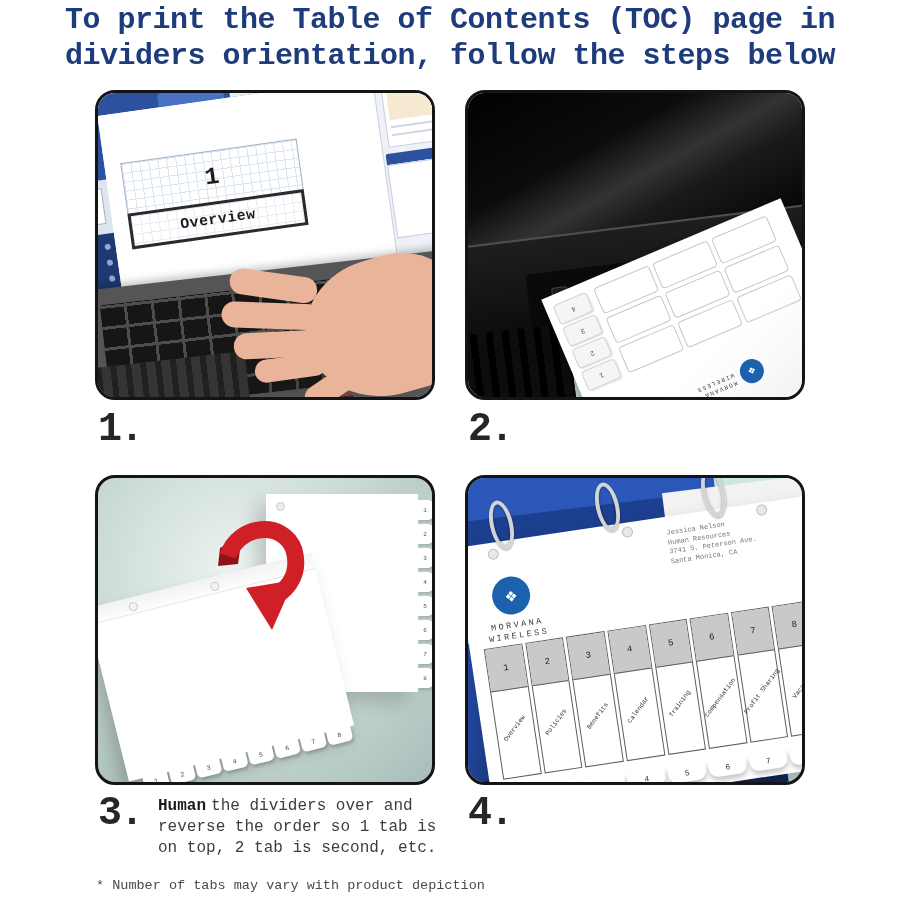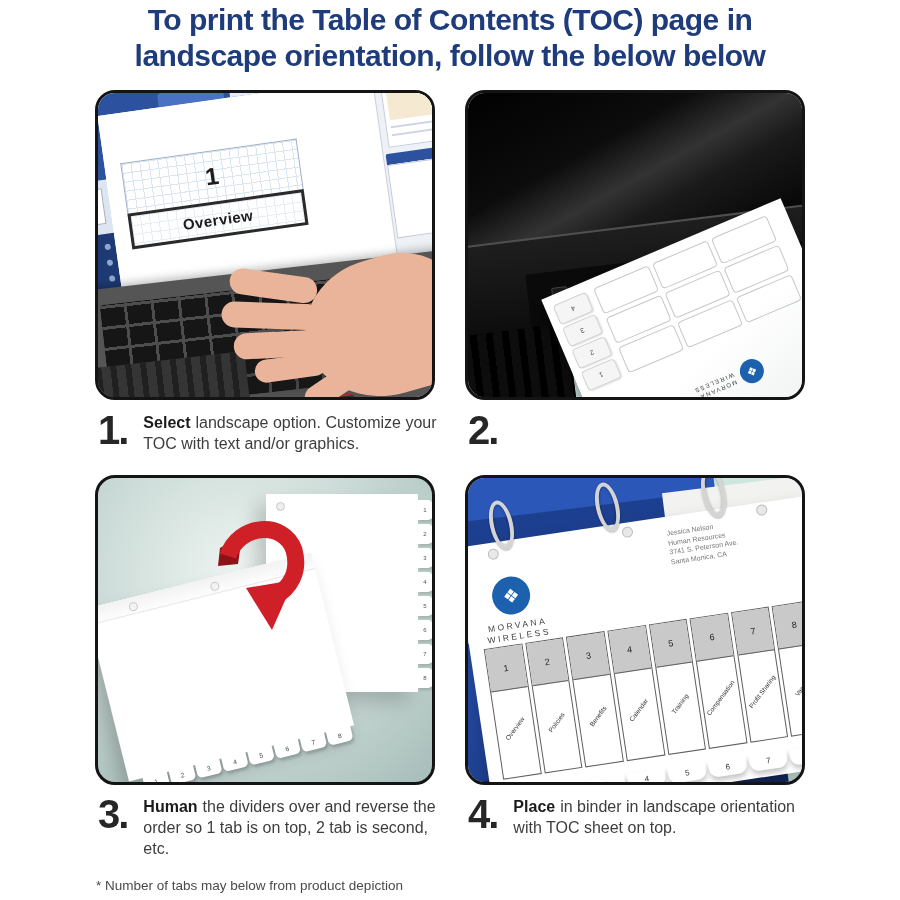--- a/index.html
+++ b/index.html
@@ -1,17 +1,17 @@
 <!DOCTYPE html>
 <html><head>
 <meta charset="utf-8">
 <style>
   html,body{margin:0;padding:0;background:#fff;}
   #page{position:relative;width:900px;height:900px;background:#ffffff;overflow:hidden;
-        font-family:Liberation Sans, sans-serif;}
+        font-family:Liberation Mono, monospace;}
 
   
   .title{position:absolute;left:0;top:2px;width:900px;text-align:center;
          color:#1e3c7b;font-weight:bold;font-size:30px;line-height:36px;letter-spacing:-0.5px;}
 
   
   .ph{position:absolute;width:334px;height:304px;border:3px solid #141414;border-radius:20px;
       overflow:hidden;background:#c9e4df;}
   #ph1{left:95px;top:90px;}
   #ph2{left:465px;top:90px;background:linear-gradient(115deg,#f7f7f5 0%,#e4eeec 25%,#c9e4df 55%,#c4e1db 100%);}
@@ -173,21 +173,21 @@
   .p4-ring{position:absolute;width:15px;height:42px;border:4.5px solid #d4d4d4;border-radius:50%;
      transform:rotate(-13deg);box-shadow:inset 0 0 3px rgba(0,0,0,.45),0 1px 2px rgba(0,0,0,.35);}
 </style>
 </head>
 <body>
 
 <div id="page">
 
   <div class="title">
     <div>To print the Table of Contents (TOC) page in</div>
-    <div>landscape orientation, follow the below below</div>
+    <div>dividers orientation, follow the steps below</div>
   </div>
 
   <div class="ph" id="ph1">
     <div class="p1-bezel">
       <div class="p1-screen">
         <div class="s-topbar">
           
           
           
         </div>
@@ -429,35 +429,29 @@
         </div>
       <div class="p4-tab" style="left:301px;"></div>
     </div>
     <div class="p4-ring" style="left:22px;top:22px;"></div>
     <div class="p4-ring" style="left:128px;top:4px;"></div>
     <div class="p4-ring" style="left:234px;top:-10px;"></div>
   </div>
 
   <div class="caption" id="cap1">
     <div class="cap-num">1.</div>
-    <div class="cap-text">
-      <span class="cap-lead">Select</span><span>landscape option. Customize your TOC with text and/or graphics.</span>
-    </div>
   </div>
   <div class="caption" id="cap2">
     <div class="cap-num">2.</div>
   </div>
   <div class="caption" id="cap3">
     <div class="cap-num">3.</div>
     <div class="cap-text">
       <span class="cap-lead">Human</span><span>the dividers over and reverse the order so 1 tab is on top, 2 tab is second, etc.</span>
     </div>
   </div>
   <div class="caption" id="cap4">
     <div class="cap-num">4.</div>
-    <div class="cap-text">
-      <span class="cap-lead">Place</span><span>in binder in landscape orientation with TOC sheet on top.</span>
-    </div>
-  </div>
-
-  <div class="footnote">* Number of tabs may below from product depiction</div>
+  </div>
+
+  <div class="footnote">* Number of tabs may vary with product depiction</div>
 
 </div>
 
 </body></html>

